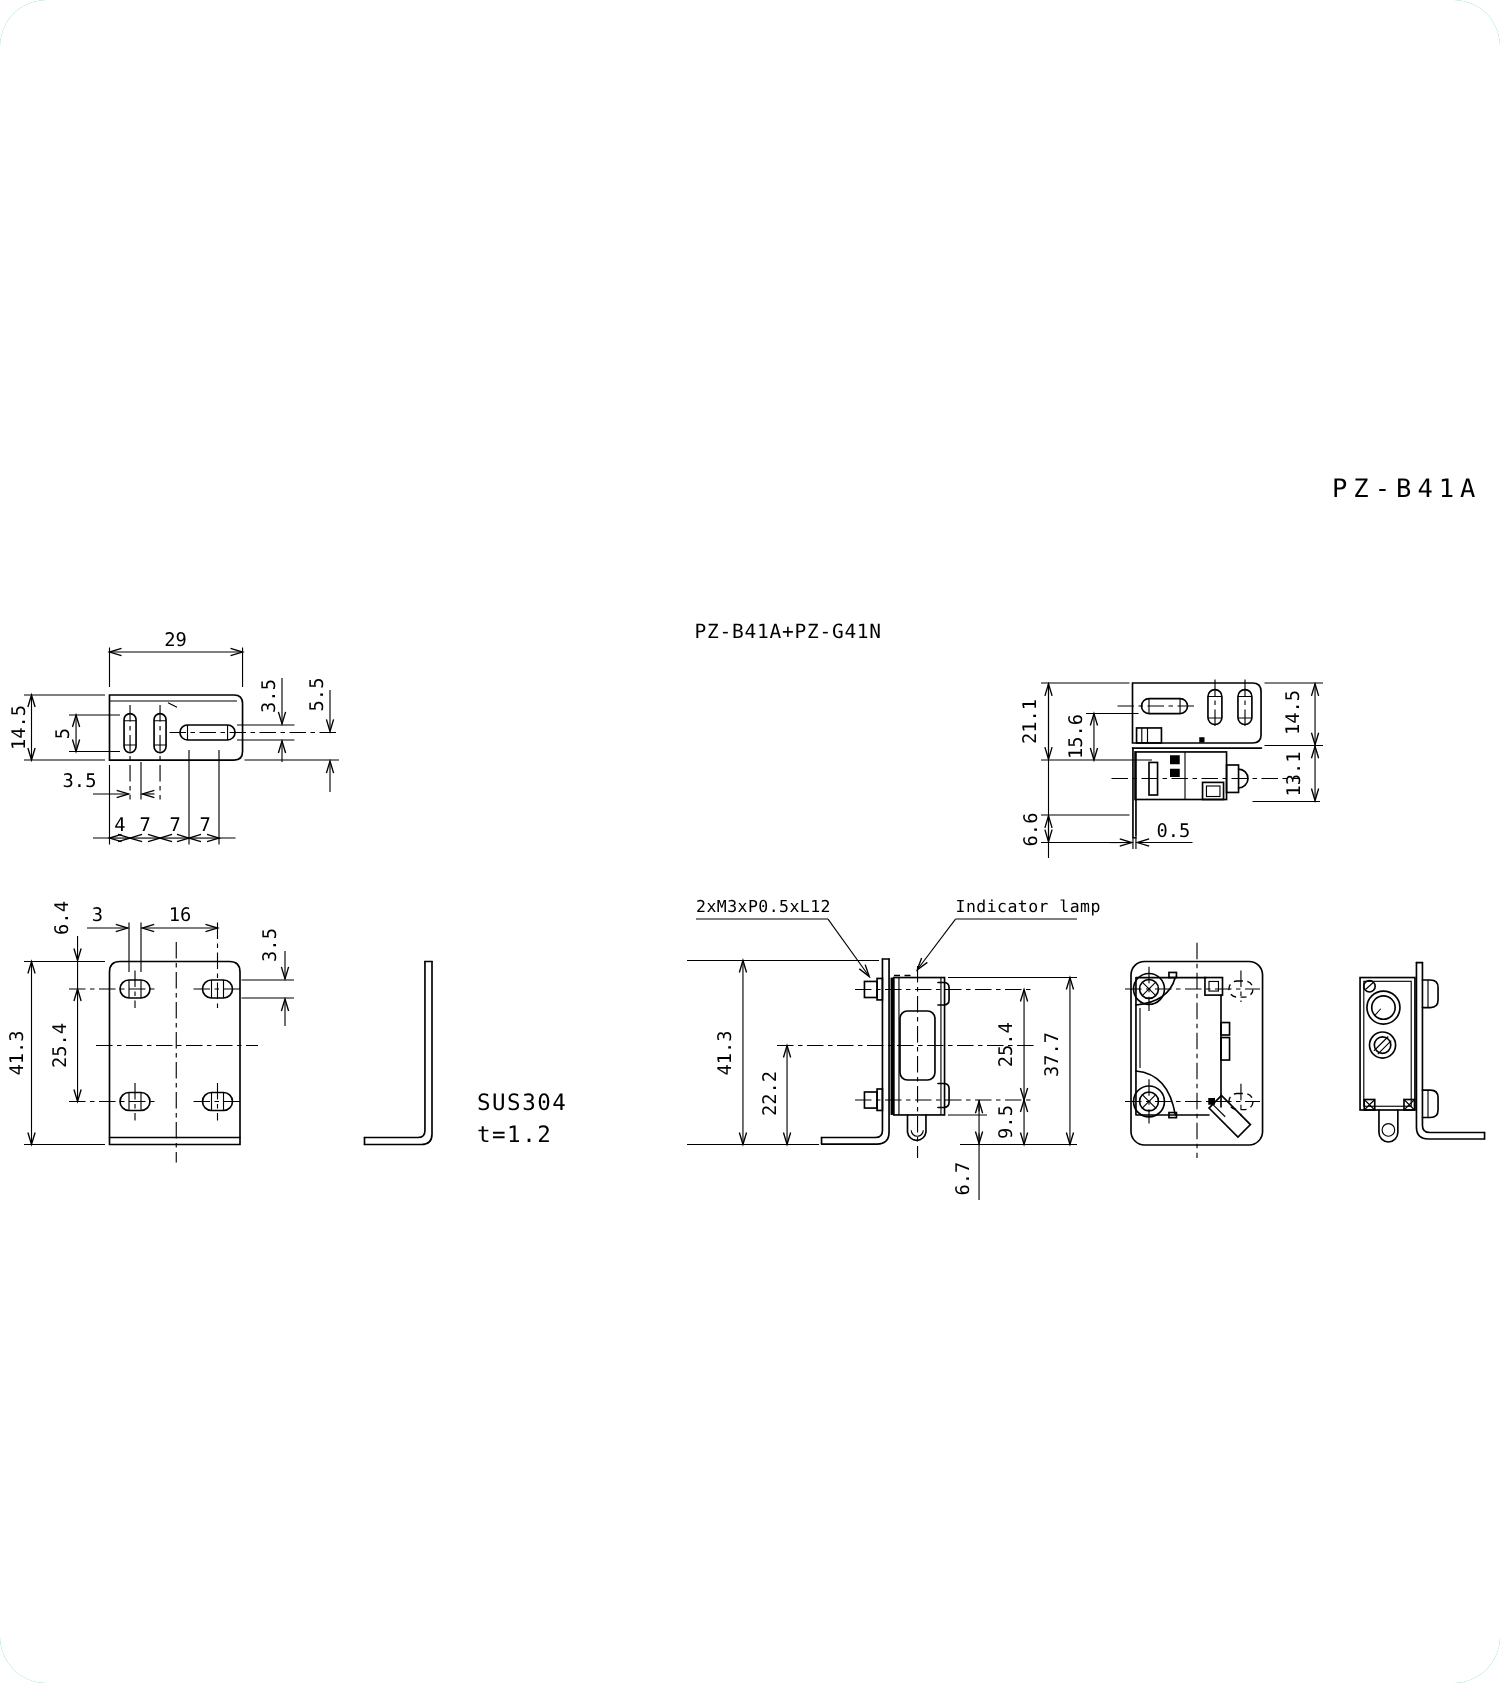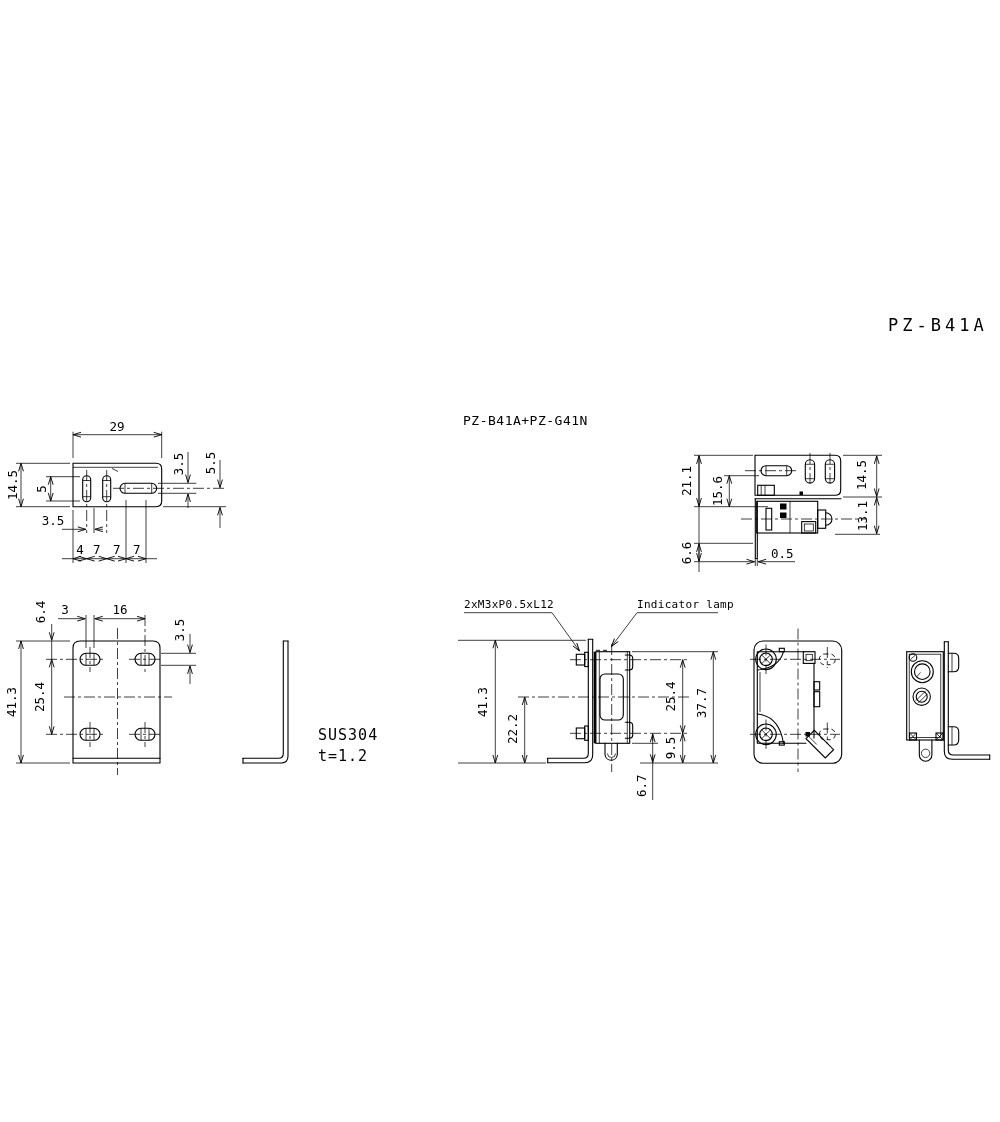--- a/index.html
+++ b/index.html
@@ -1,16 +1,16 @@
 <!DOCTYPE html>
 <html><head>
 <meta charset="utf-8">
 <style>
   html,body{margin:0;padding:0;background:#fff;}
-  #page{position:relative;width:1000px;height:1122px;background:#22c55e;overflow:hidden;}
+  #page{position:relative;width:1000px;height:1122px;background:#22c55e;overflow:hidden;border-radius:31px;}
   svg{display:block;}
   .s{stroke:#000;fill:none;stroke-width:1.1;stroke-linecap:round;}
   .t{stroke:#000;fill:none;stroke-width:.75;stroke-linecap:butt;}
   .c{stroke:#000;fill:none;stroke-width:.75;stroke-dasharray:11 3 3 3;}
   .d{stroke:#000;fill:none;stroke-width:.9;stroke-dasharray:4 3;}
   .f{fill:#000;stroke:none;}
   text{font-family:"DejaVu Sans Mono","Liberation Mono",monospace;fill:#000;}
   .dt{font-size:12.5px;}
   .big{font-size:17px;letter-spacing:4px;}
   .mid{font-size:13px;letter-spacing:.5px;}

